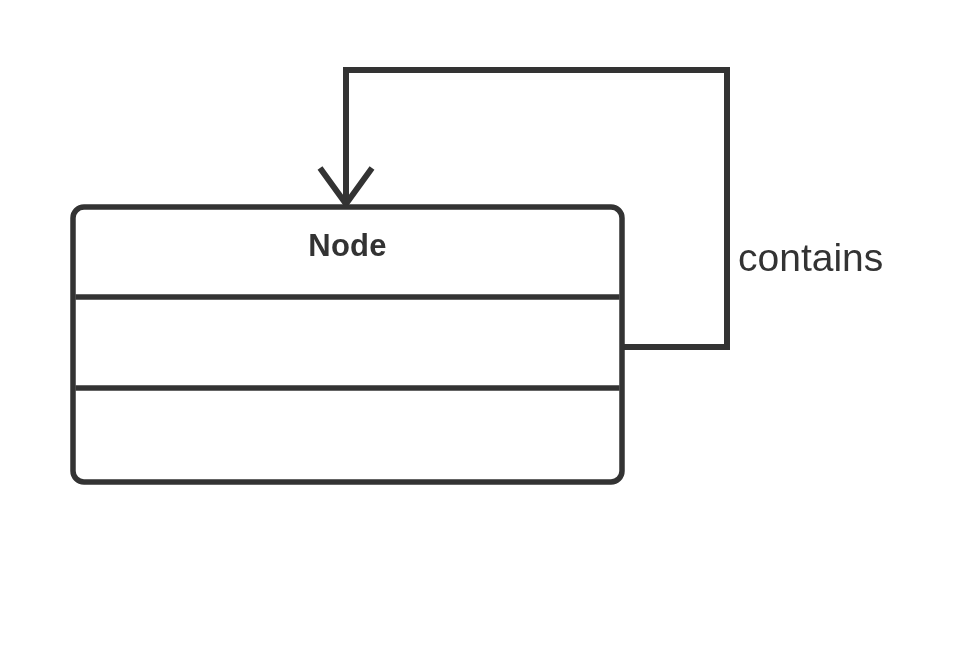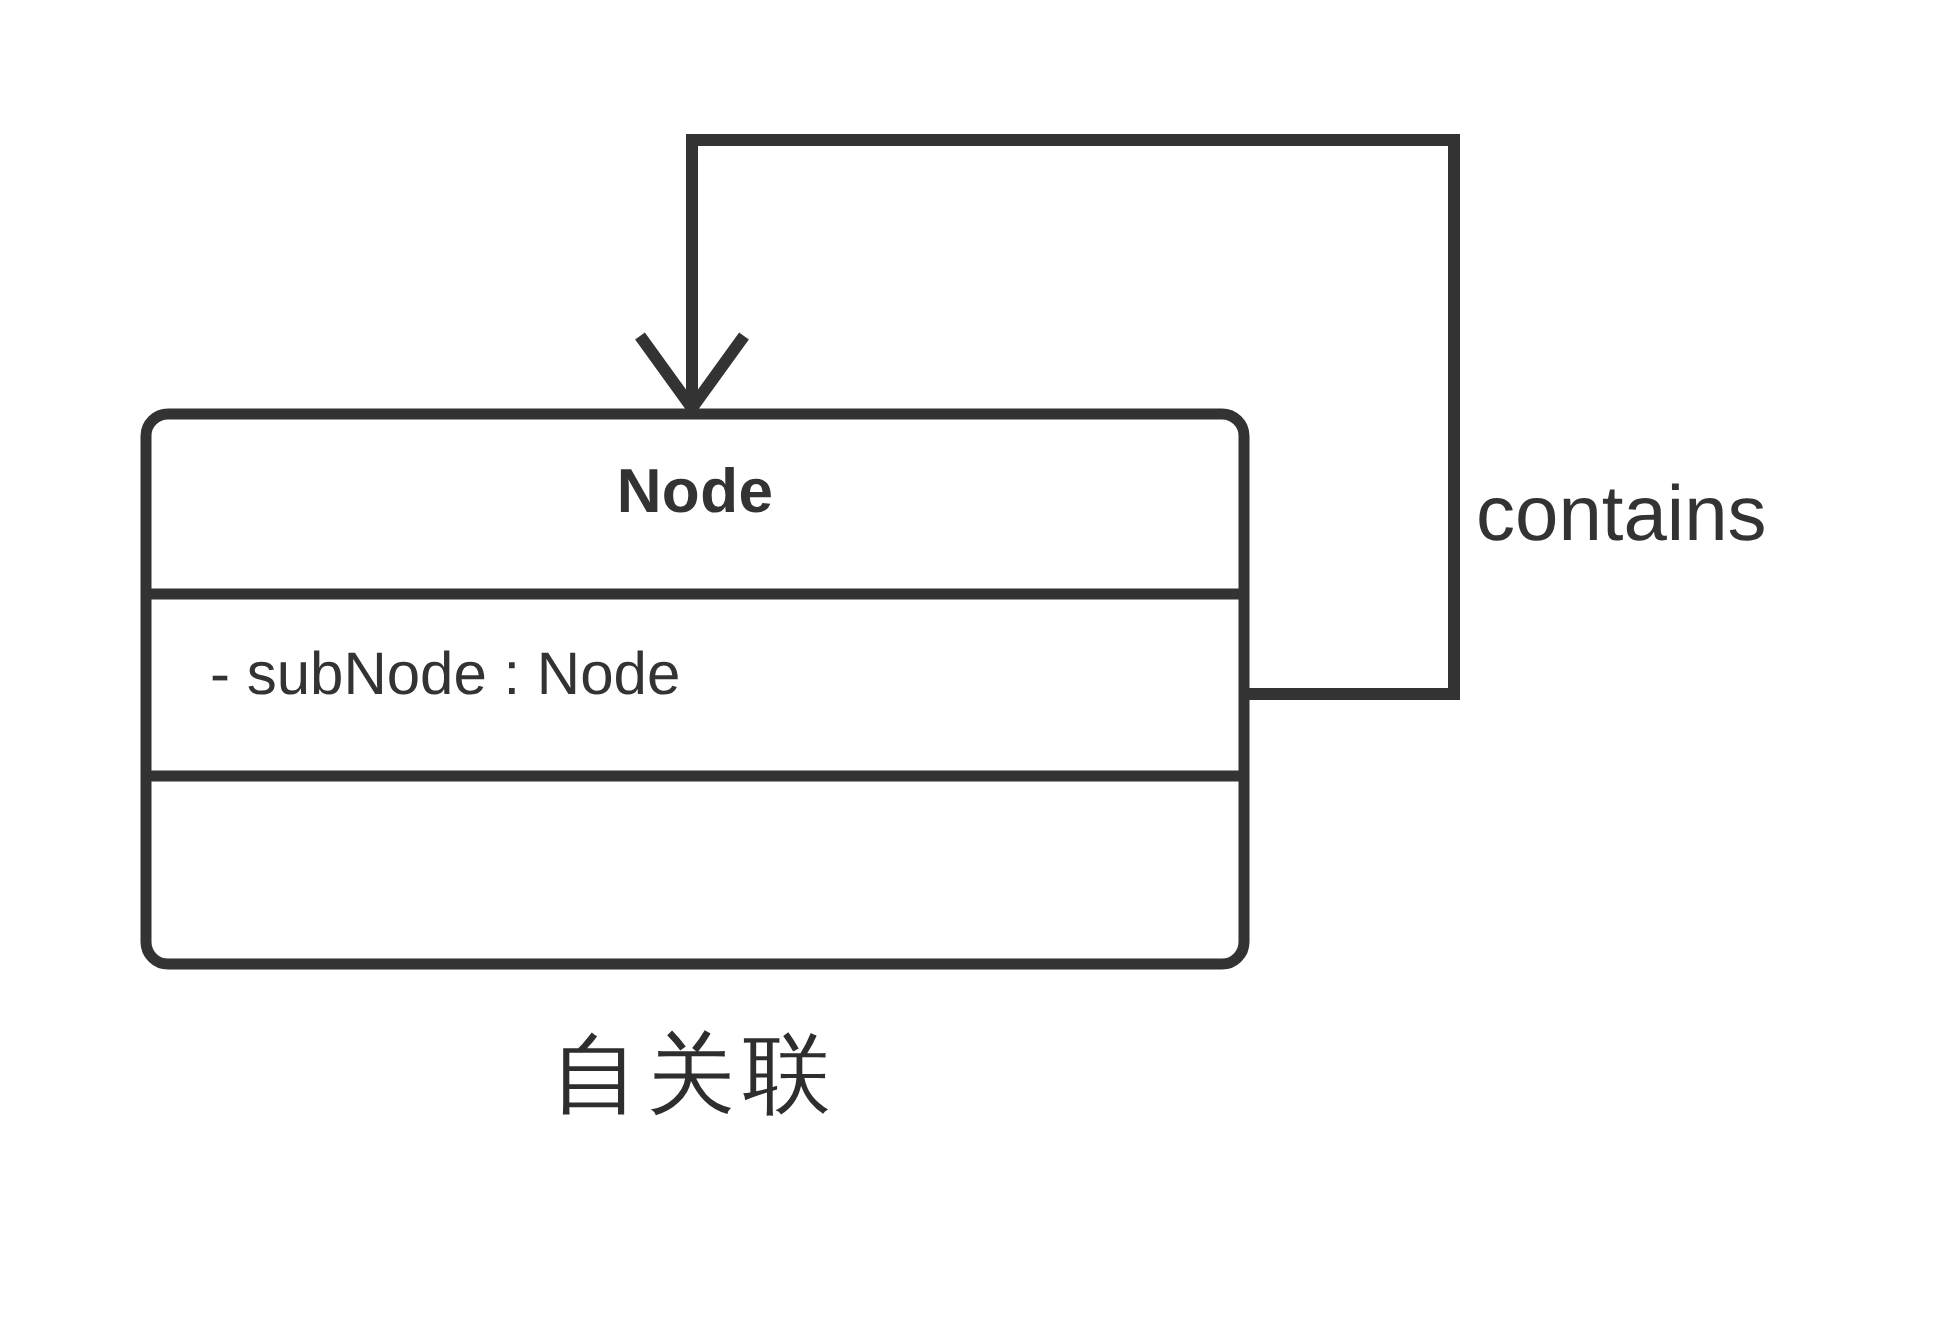--- a/index.html
+++ b/index.html
@@ -119,19 +119,17 @@
       <line x1="75.5" y1="388" x2="619.5" y2="388" stroke="#333333" stroke-width="5.5"></line>
     </g>
   </svg>
 
   <div id="title-compartment-area"></div>
   <div id="attributes-compartment-area"></div>
   <div id="methods-compartment-area"></div>
 
   <div class="txt" id="class-title">Node</div>
 
-  <div class="txt" id="attribute-row-0">- subNode : Node</div>
 
   <div class="txt" id="assoc-label">contains</div>
 
-  <div class="txt" id="caption">自关联</div>
 
 </div>
 
 </body></html>

